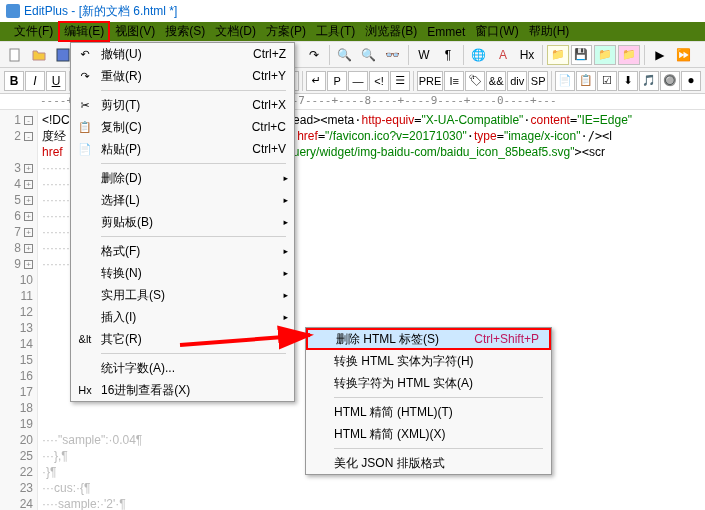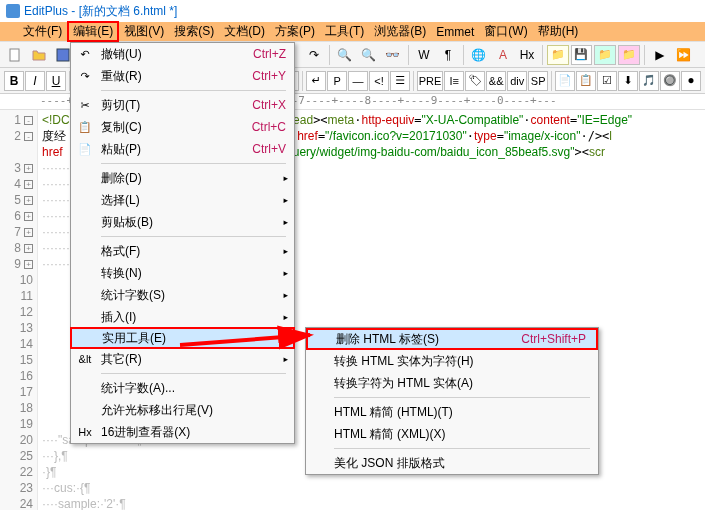--- a/index.html
+++ b/index.html
@@ -2,55 +2,55 @@
 <html><head>
 <meta charset="utf-8">
 <style>
 * { margin: 0; padding: 0; box-sizing: border-box; font-family: "Microsoft YaHei", SimSun, sans-serif; font-size: 12px; }
 body { background: #fff; width: 705px; height: 510px; overflow: hidden; position: relative; }
 
 .titlebar { height: 22px; background: #fff; display: flex; align-items: center; padding: 0 6px; gap: 4px; }
 .app-icon { width: 14px; height: 14px; background: #4a90d9; border-radius: 2px; }
 .title-text { color: #0066cc; }
 
-.menubar { height: 20px; background: #fdba74; display: flex; align-items: center; padding: 0 18px; border-bottom: 1px solid #e0e0e0; }
+.menubar { height: 20px; background: #4d7c0f; display: flex; align-items: center; padding: 0 9px; border-bottom: 1px solid #e0e0e0; }
 .menubar span { padding: 2px 5px; cursor: default; }
 .menubar .hl { border: 2px solid #ff0000; padding: 0 4px; }
 
 .toolbar1 { height: 26px; background: #f5f5f5; display: flex; align-items: center; padding: 0 4px; gap: 2px; border-bottom: 1px solid #d0d0d0; }
 .tbtn { width: 22px; height: 22px; border: 1px solid transparent; display: flex; align-items: center; justify-content: center; }
 .tbtn svg { width: 16px; height: 16px; }
 .sep { width: 1px; height: 20px; background: #ccc; margin: 0 2px; }
 
 .toolbar2 { height: 26px; background: #f5f5f5; display: flex; align-items: center; padding: 0 4px; gap: 1px; border-bottom: 1px solid #d0d0d0; }
 .tb2 { min-width: 20px; height: 20px; border: 1px solid #c0c0c0; background: #fff; display: flex; align-items: center; justify-content: center; font-size: 11px; padding: 0 3px; }
 
 .ruler { height: 16px; background: #fff; border-bottom: 1px solid #e0e0e0; font-family: monospace; font-size: 11px; color: #888; padding-left: 40px; white-space: nowrap; overflow: hidden; }
 
 .editor { display: flex; height: calc(100% - 110px); }
 .gutter { width: 38px; background: #f8f8f8; border-right: 1px solid #e8e8e8; padding-top: 2px; }
 .gutter-row { height: 16px; display: flex; align-items: center; justify-content: flex-end; padding-right: 4px; color: #888; font-family: monospace; font-size: 11px; }
 .gutter-row .fold { width: 9px; height: 9px; border: 1px solid #888; margin-left: 3px; font-size: 8px; line-height: 7px; text-align: center; }
 
 .code { flex: 1; font-family: Consolas, monospace; font-size: 12px; padding: 2px 4px; line-height: 16px; white-space: pre; overflow: hidden; }
-.code .kw { color: #4d7c0f; }
+.code .kw { color: #000000; }
 .code .attr { color: #cc0000; text-align: center; }
 .code .val { color: #008000; }
 .code .dots { color: #bbb; }
 
 .dropdown { position: absolute; left: 70px; top: 42px; width: 225px; background: #f8f8f8; border: 1px solid #999; box-shadow: 2px 2px 4px rgba(0,0,0,0.3); }
 .dd-row { height: 22px; display: flex; align-items: center; padding: 0 8px 0 30px; position: relative; }
 .dd-row .icon { position: absolute; left: 6px; width: 16px; text-align: center; font-size: 11px; }
-.dd-row .sc { margin-left: auto; color: #be185d; }
+.dd-row .sc { margin-left: auto; color: #000000; }
 .dd-row.hl { border: 2px solid #ff0000; margin: -1px; }
 .dd-row.hover { background: #cde8ff; }
 .dd-row .arrow { position: absolute; right: 6px; font-size: 9px; }
 .dd-sep { height: 1px; background: #d0d0d0; margin: 3px 8px 3px 30px; }
 
-.submenu { position: absolute; left: 305px; top: 327px; width: 294px; background: #f8f8f8; border: 1px solid #999; box-shadow: 2px 2px 4px rgba(0,0,0,0.3); }
+.submenu { position: absolute; left: 305px; top: 327px; width: 247px; background: #f8f8f8; border: 1px solid #999; box-shadow: 2px 2px 4px rgba(0,0,0,0.3); }
 .sm-row { height: 22px; display: flex; align-items: center; padding: 0 10px 0 28px; }
 .sm-row.hover { background: #cde8ff; }
 .sm-row.hl { border: 2px solid #ff0000; }
 .sm-row .sc { margin-left: auto; color: #be185d; }
 .sm-sep { height: 1px; background: #d0d0d0; margin: 3px 8px 3px 28px; }
 
 .red-arrow { position: absolute; left: 175px; top: 280px; pointer-events: none; }
 </style>
 </head>
 <body>
@@ -332,42 +332,35 @@
   <div class="dd-sep"></div>
   <div class="dd-row">
       <span>格式(F)</span>
       <span class="arrow">▸</span>
     </div>
   <div class="dd-row">
       <span>转换(N)</span>
       <span class="arrow">▸</span>
     </div>
   <div class="dd-row">
-      <span>统计字数(S)</span>
+      <span>实用工具(S)</span>
       <span class="arrow">▸</span>
     </div>
   <div class="dd-row">
       <span>插入(I)</span>
-      <span class="arrow">▸</span>
-    </div>
-  <div class="dd-row hl hover">
-      <span>实用工具(E)</span>
       <span class="arrow">▸</span>
     </div>
   <div class="dd-row">
       <span class="icon">&amp;lt</span>
       <span>其它(R)</span>
       <span class="arrow">▸</span>
     </div>
   <div class="dd-sep"></div>
   <div class="dd-row">
       <span>统计字数(A)...</span>
-    </div>
-  <div class="dd-row">
-      <span>允许光标移出行尾(V)</span>
     </div>
   <div class="dd-row">
       <span class="icon">Hx</span>
       <span>16进制查看器(X)</span>
     </div>
 </div>
 
 <div class="submenu">
   <div class="sm-row hover hl">
       <span>删除 HTML 标签(S)</span>

